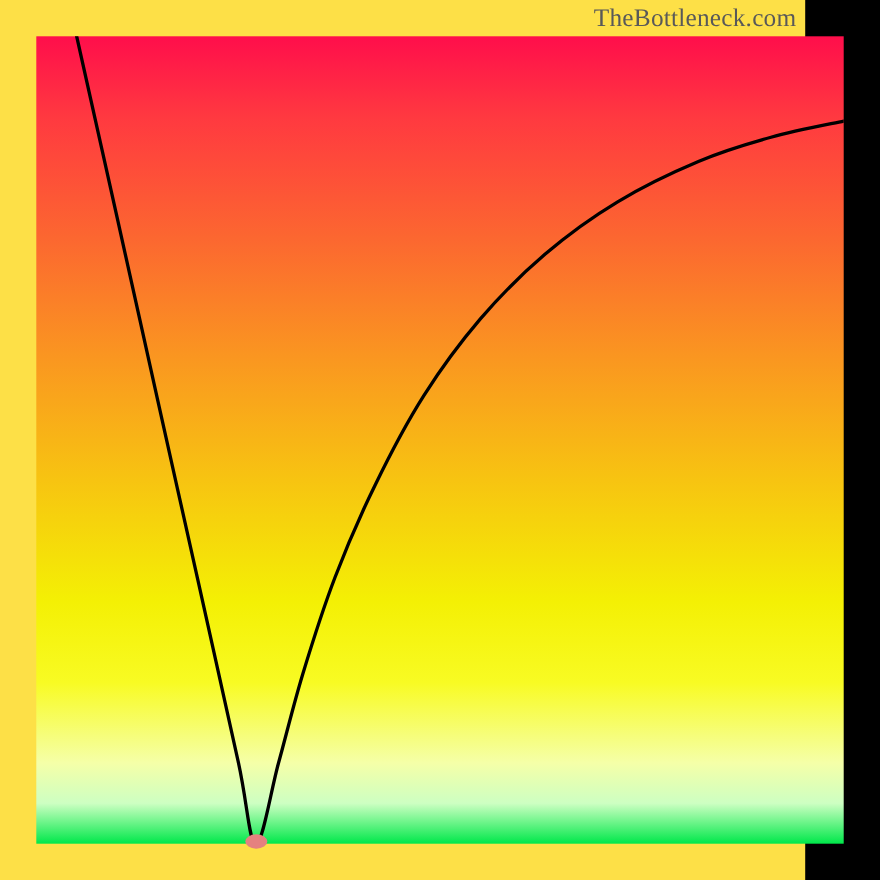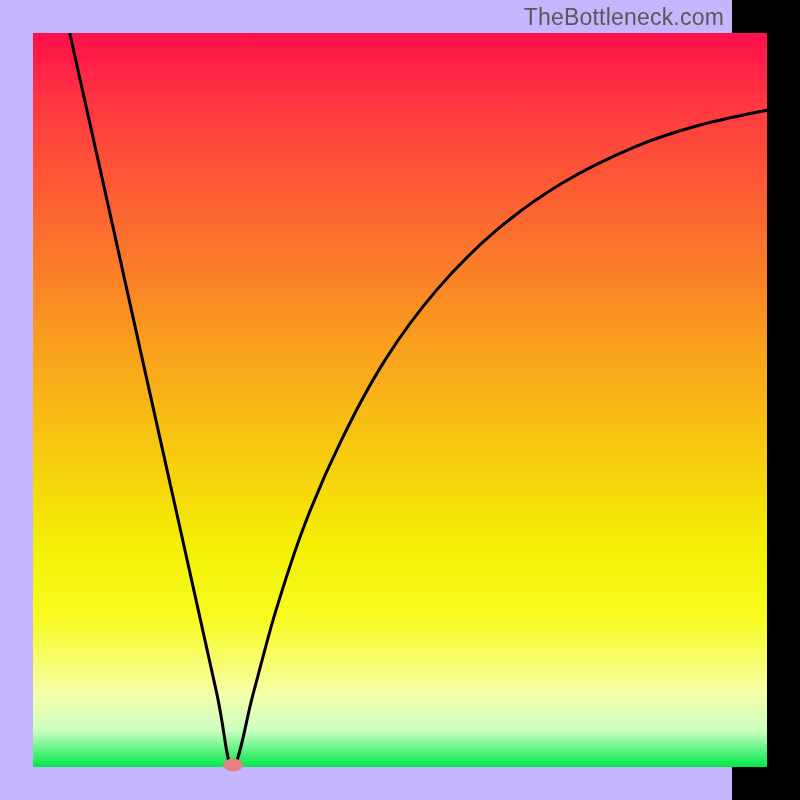--- a/index.html
+++ b/index.html
@@ -7,21 +7,22 @@
     padding: 0;
     width: 800px;
     height: 800px;
     background: #000;
     font-family: Arial, Helvetica, sans-serif;
   }
   .frame {
     position: relative;
     width: 732px;
     height: 800px;
-    background: #c4b5fd;
+    background: #fde047;
+    font-family: Liberation Serif, serif;
   }
   .watermark {
     position: absolute;
     top: 4px;
     right: 8px;
     color: #595959;
     font-size: 23px;
     font-weight: 500;
     letter-spacing: 0.2px;
   }

